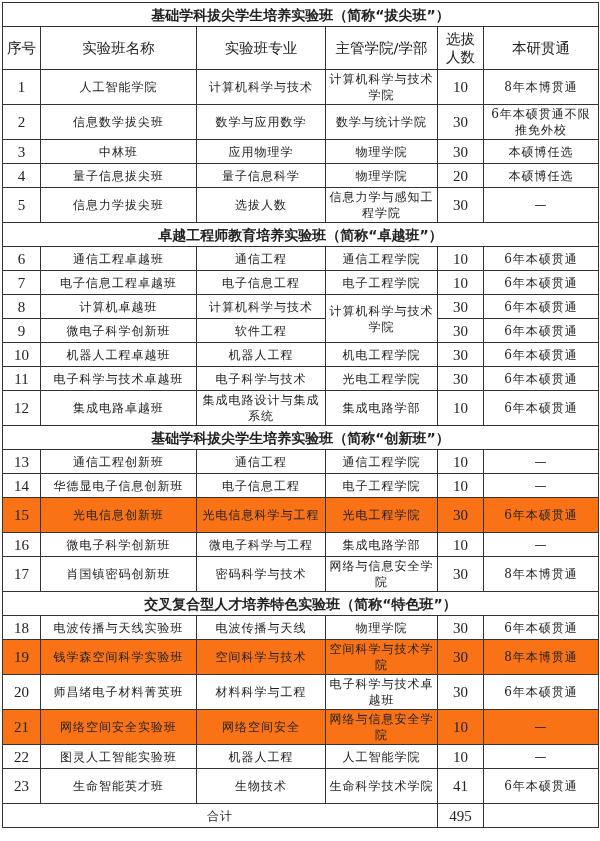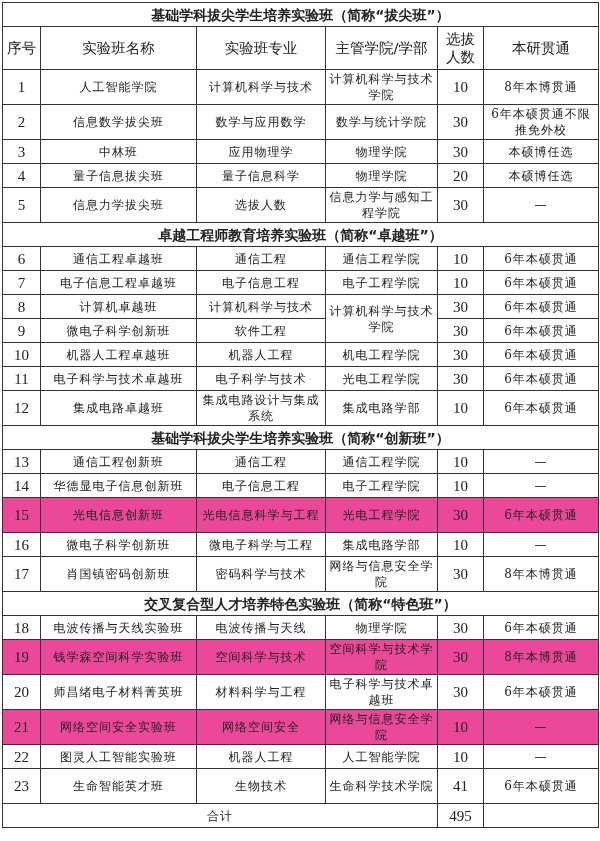--- a/index.html
+++ b/index.html
@@ -29,21 +29,21 @@
     }
     .hdr th {
       font-family: "DejaVu Sans", "Liberation Sans", sans-serif;
       font-size: 14.5px;
       line-height: 18px;
       height: 42px;
     }
     .num { font-family: "Liberation Serif", serif; font-size: 15px; }
     tr.r1 td { height: 23px; }
     tr.r2 td { height: 34px; }
-    tr.hl td { background: #ec4899; }
+    tr.hl td { background: #f97316; }
     .small { font-size: 12px; letter-spacing: 1px; }
   </style>
 </head>
 <body>
 
 <table>
   <colgroup>
     <col style="width:38px">
     <col style="width:156px">
     <col style="width:129px">

